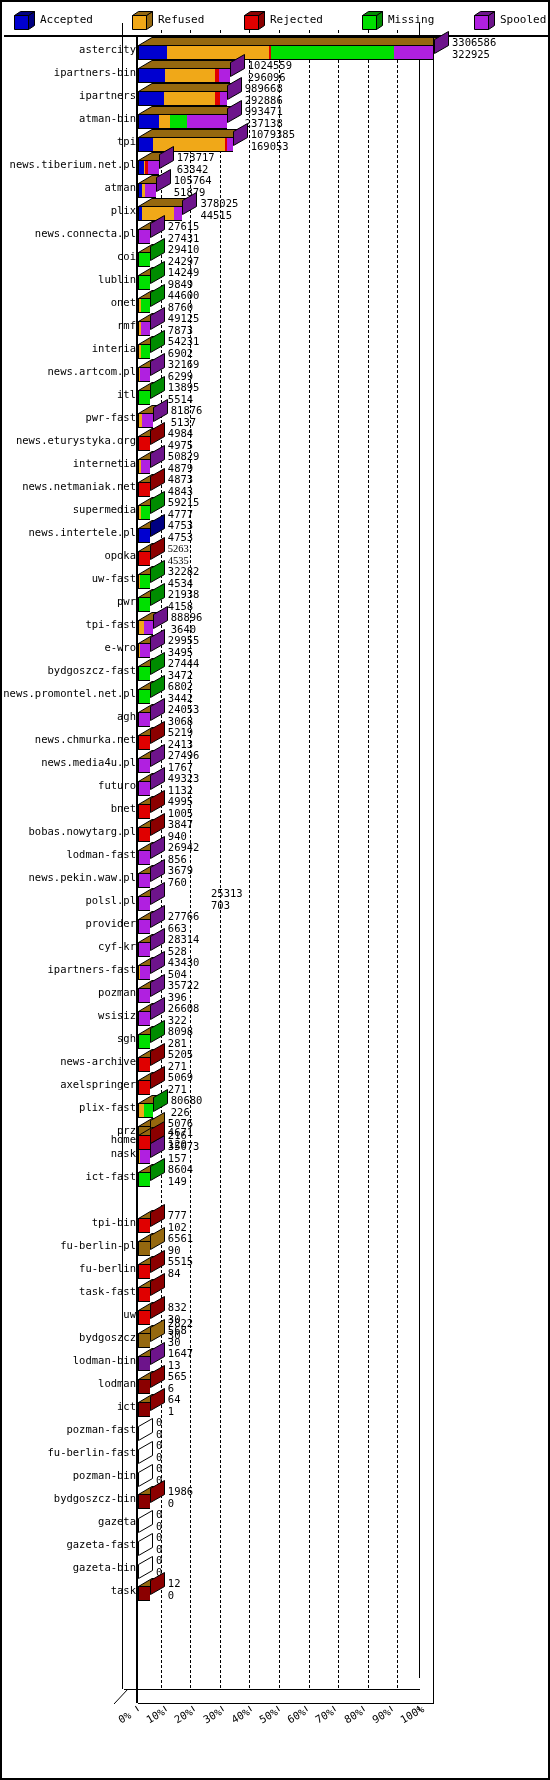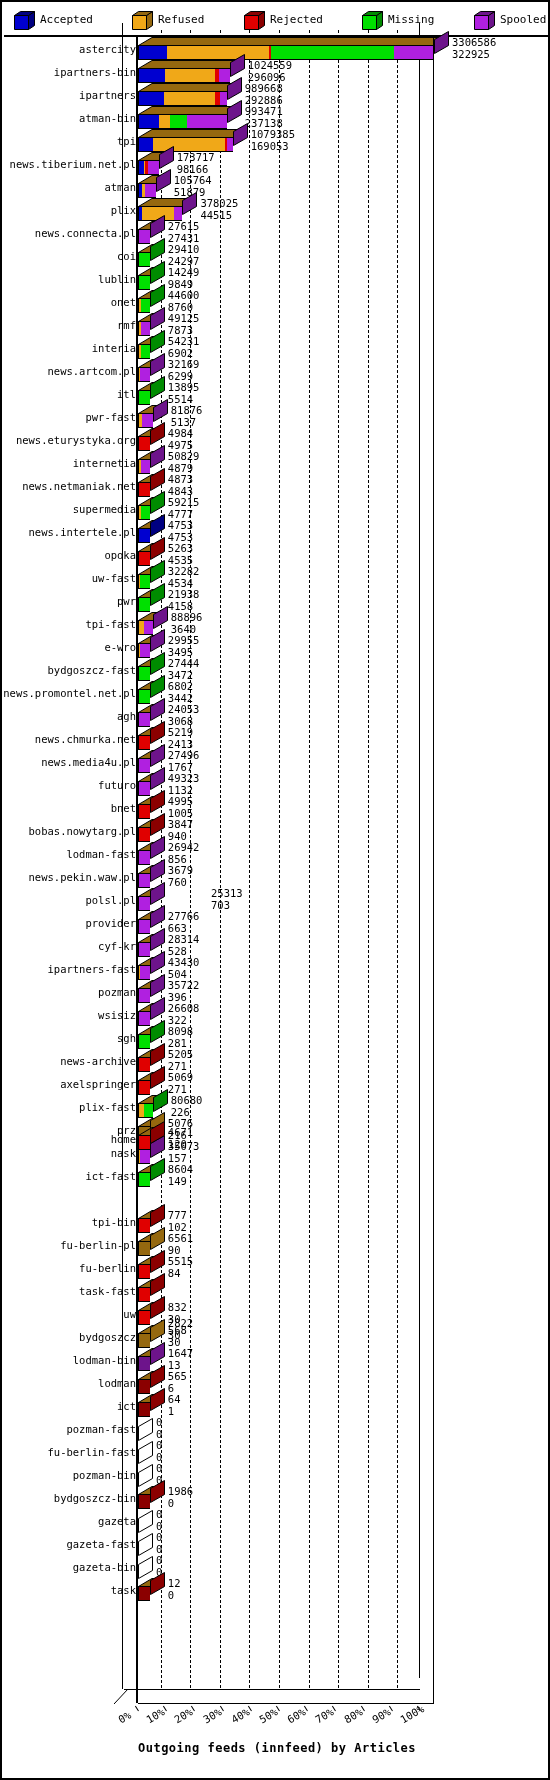--- a/index.html
+++ b/index.html
@@ -303,21 +303,21 @@
               <div class="seg" style="width: 1.036px; background: rgb(240, 168, 24);"></div>
               <div class="seg" style="width: 2.6936px; background: rgb(224, 0, 0);"></div>
               <div class="seg" style="width: 10.5672px; background: rgb(176, 32, 224);"></div>
             </div>
             <div class="bar-side" style="left: 20.72px; border: none;"><svg width="16" height="24" viewBox="0 0 16 24">
                 <polygon points="0.5,22.5 0.5,8.5 14.5,0.5 14.5,14.5" fill="#6d148b" stroke="#000" stroke-width="1"></polygon>
               </svg></div>
           </div>
           <div class="bar-values" style="left: 172.72px;">
             <div>173717</div>
-            <div>98166</div>
+            <div>63342</div>
           </div>
         </div>
         <div class="row" style="top: 139px;">
           <div class="row-label">atman</div>
           <div class="bar-wrap" style="width: 17.76px;">
             <div class="bar-top" style="width: 33.76px;"><svg width="33.76" height="9" viewBox="0 0 33.76 9">
                 <polygon points="0.5,8.5 14,0.5 31.759999999999998,0.5 18.259999999999998,8.5" fill="#95680f" stroke="#000" stroke-width="1"></polygon>
               </svg></div>
             <div class="bar-front" style="width: 17.76px;">
               <div class="seg" style="width: 3.552px; background: rgb(0, 0, 208);"></div>
@@ -619,21 +619,21 @@
             <div class="bar-top" style="width: 27.84px;"><svg width="27.84" height="9" viewBox="0 0 27.84 9">
                 <polygon points="0.5,8.5 14,0.5 25.84,0.5 12.34,8.5" fill="#95680f" stroke="#000" stroke-width="1"></polygon>
               </svg></div>
             <div class="bar-front" style="width: 11.84px;">
               <div class="seg" style="width: 11.84px; background: rgb(224, 0, 0);"></div>
             </div>
             <div class="bar-side" style="left: 11.84px; border: none;"><svg width="16" height="24" viewBox="0 0 16 24">
                 <polygon points="0.5,22.5 0.5,8.5 14.5,0.5 14.5,14.5" fill="#8b0000" stroke="#000" stroke-width="1"></polygon>
               </svg></div>
           </div>
-          <div class="bar-values" style="left: 163.84px;">
+          <div class="bar-values" style="left: 163.84px; font-family: Liberation Serif, serif;">
             <div>5263</div>
             <div>4535</div>
           </div>
         </div>
         <div class="row" style="top: 530px;">
           <div class="row-label">uw-fast</div>
           <div class="bar-wrap" style="width: 11.84px;">
             <div class="bar-top" style="width: 27.84px;"><svg width="27.84" height="9" viewBox="0 0 27.84 9">
                 <polygon points="0.5,8.5 14,0.5 25.84,0.5 12.34,8.5" fill="#95680f" stroke="#000" stroke-width="1"></polygon>
               </svg></div>
@@ -1439,16 +1439,15 @@
         <div class="xtick-label" style="left: 281.2px;">60%</div>
         <div class="xtick-mark" style="left: 331.4px;"></div>
         <div class="xtick-label" style="left: 309.4px;">70%</div>
         <div class="xtick-mark" style="left: 359.6px;"></div>
         <div class="xtick-label" style="left: 337.6px;">80%</div>
         <div class="xtick-mark" style="left: 387.8px;"></div>
         <div class="xtick-label" style="left: 365.8px;">90%</div>
         <div class="xtick-mark" style="left: 416px;"></div>
         <div class="xtick-label" style="left: 394px;">100%</div>
       </div>
-    <div id="xaxis-title">Outgoing feeds (innfeed) by Articles</div>
   </div>
 
 </div>
 
 </body></html>

